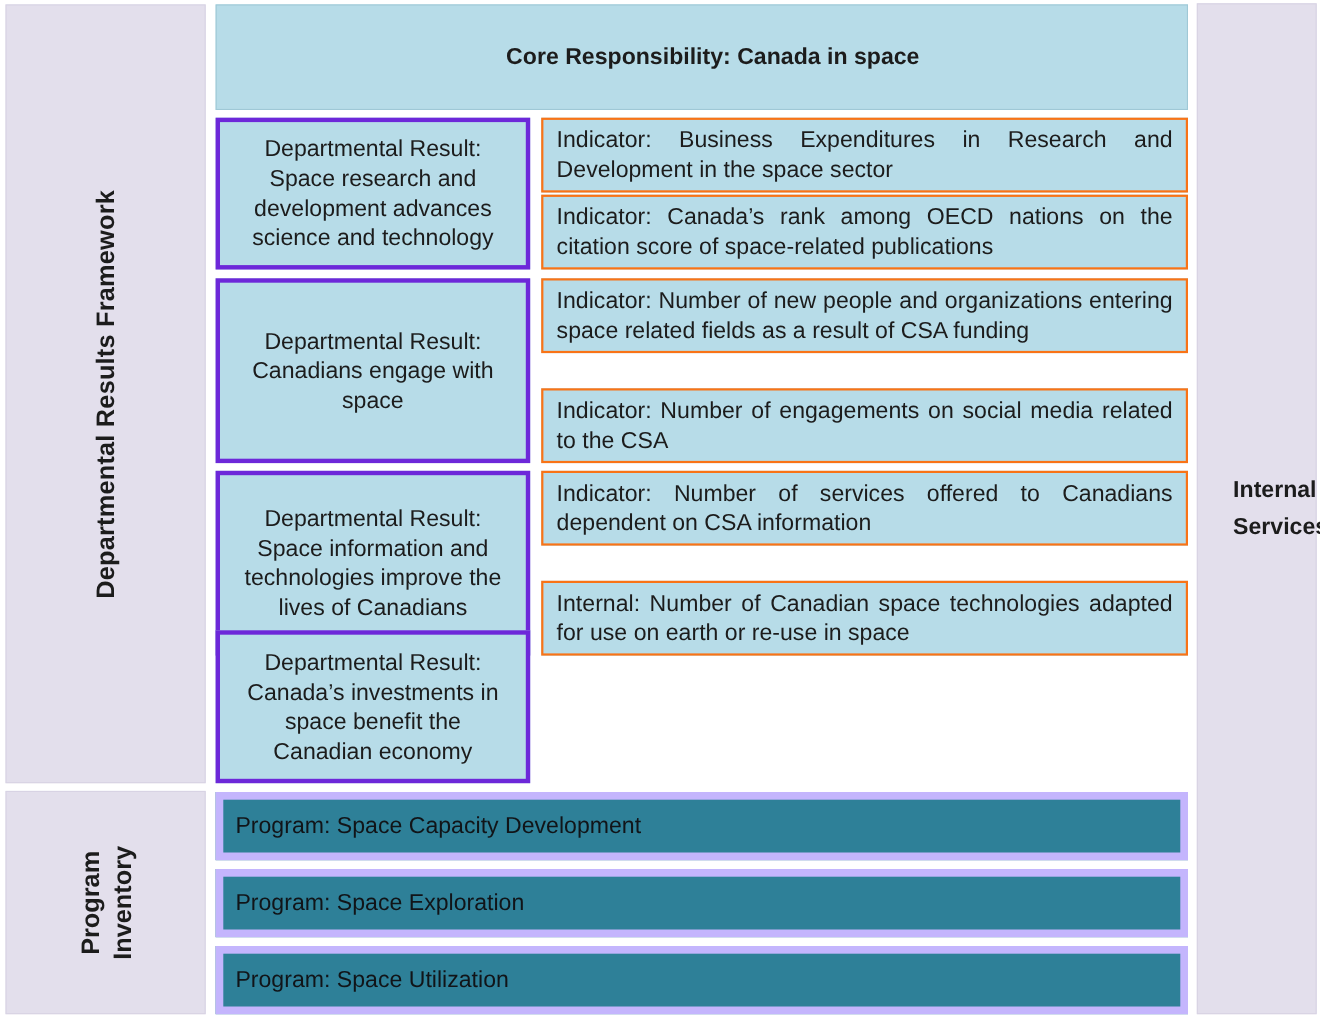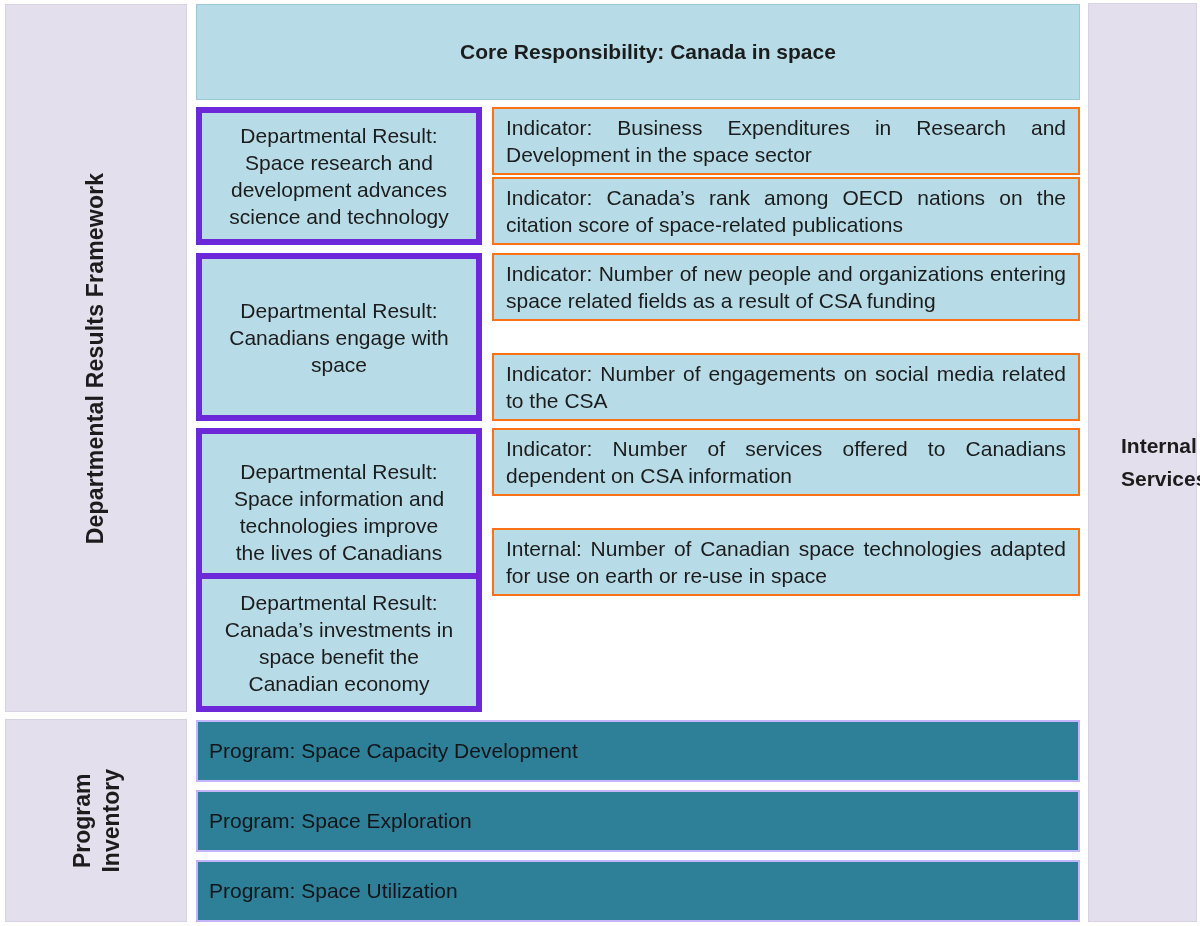--- a/index.html
+++ b/index.html
@@ -68,21 +68,21 @@
     grid-template-columns: 286px 588px;
     column-gap: 10px;
   }
   .row1 { top: 107px; height: 138px; }
   .row2 { top: 253px; height: 168px; }
   .row3 { top: 428px; height: 168px; }
   .row4 { top: 573px; height: 139px; }
 
   .deptbox {
     background: #b7dce8;
-    border: 6px solid #6d28d9;
+    border: 4px solid #6d28d9;
     box-sizing: border-box;
     display: flex;
     align-items: center;
     justify-content: center;
     height: 100%;
   }
   .deptbox span {
     display: block;
     width: 100%;
     padding: 0 22px;
@@ -118,21 +118,21 @@
   
   .programs {
     position: absolute;
     left: 196px; top: 720px; width: 884px; height: 202px;
     display: flex;
     flex-direction: column;
     justify-content: space-between;
   }
   .programbox {
     background: #2e8098;
-    border: 2px solid #c4b5fd;
+    border: 7px solid #c4b5fd;
     box-sizing: border-box;
     height: 62px;
     display: flex;
     align-items: center;
   }
   .programbox span {
     padding-left: 11px;
     font-size: 21px;
     color: #111418;
   }

